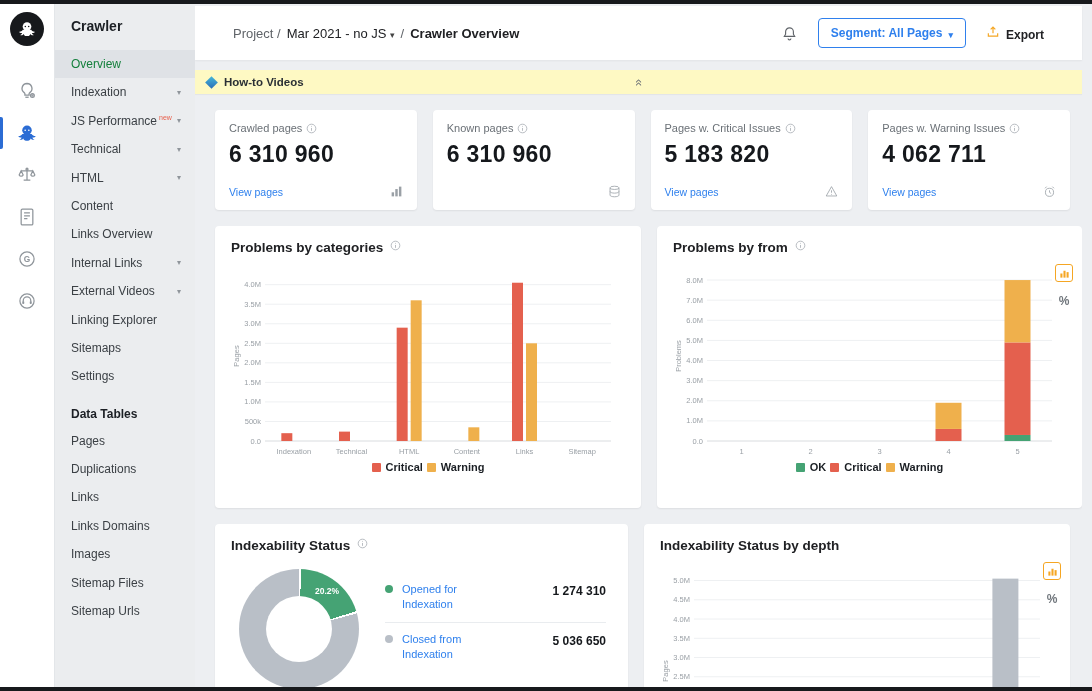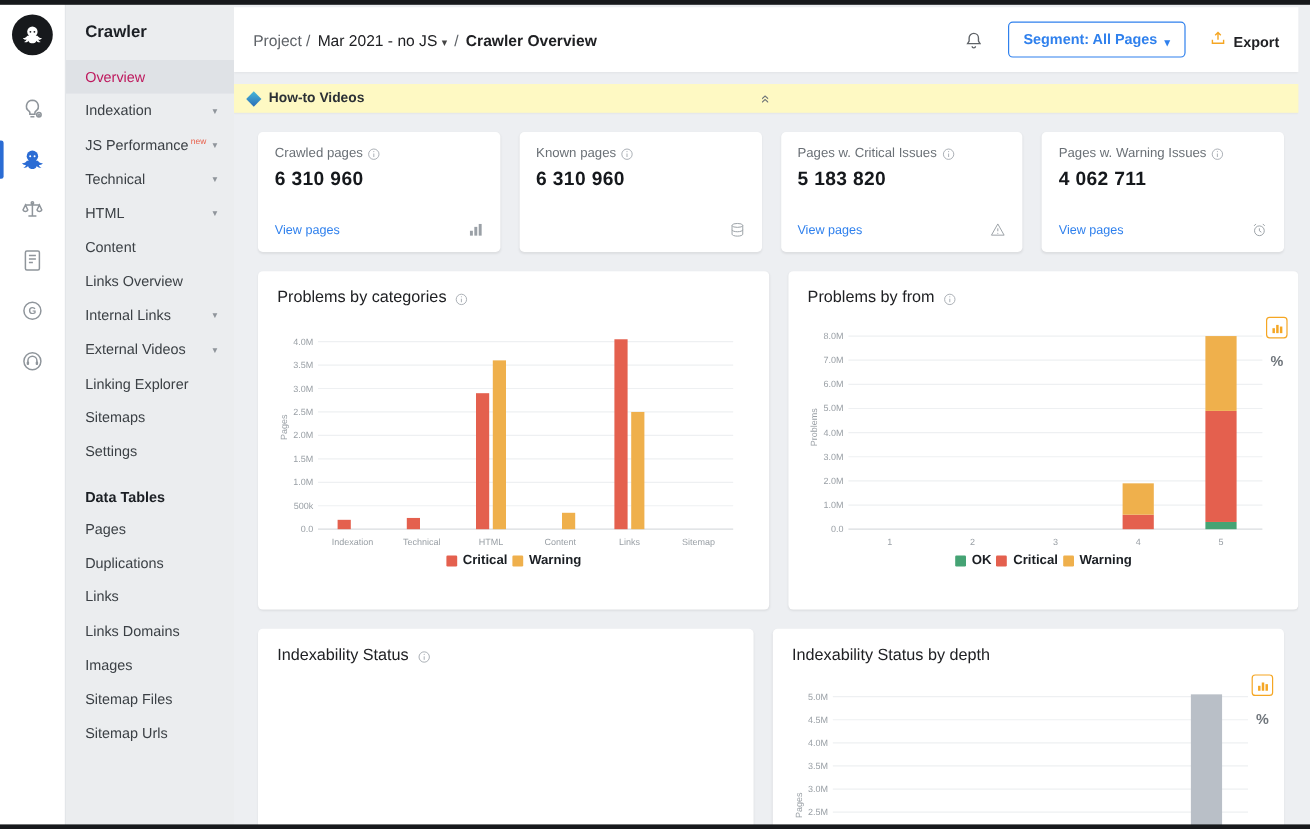--- a/index.html
+++ b/index.html
@@ -11,55 +11,55 @@
 
 .rail{width:55px;background:#fff;border-right:1px solid #e3e6e9;display:flex;flex-direction:column;align-items:center;padding-top:12px;flex-shrink:0}
 .logo{width:34px;height:34px;border-radius:50%;background:#17191c;display:flex;align-items:center;justify-content:center;margin-bottom:24px;cursor:pointer}
 .rail-ic{width:55px;height:42px;display:flex;align-items:center;justify-content:center;color:#8f959b;position:relative;cursor:pointer}
 .rail-ic.active{color:#2b6cd4}
 .rail-ic.active::before{content:"";position:absolute;left:0;top:5px;bottom:5px;width:3px;background:#2b6cd4;border-radius:0 2px 2px 0}
 
 .sidebar{width:140px;background:#ebedef;padding-top:16px;flex-shrink:0;overflow:hidden}
 .sidebar-title{font-size:14px;font-weight:bold;color:#1b1f24;padding:2px 16px 16px}
 .side-item{font-size:12px;color:#3b4045;padding:7px 14px 7px 16px;display:flex;align-items:center;justify-content:space-between;cursor:pointer;line-height:1.2}
-.side-item.active{color:#be185d;background:#dfe2e6}
+.side-item.active{color:#15803d;background:#dfe2e6}
 .chev{color:#8f959b;font-size:8px}
 .badge-new{color:#e8604c;font-size:7px;margin-left:2px}
 .side-section{font-size:12px;font-weight:bold;color:#1b1f24;padding:16px 16px 6px}
 
 .main{flex:1;display:flex;flex-direction:column;padding:6px 10px 0 0;overflow:hidden}
-.topbar{height:54px;background:#fff;display:flex;align-items:center;padding:0 16px;box-shadow:0 1px 2px rgba(0,0,0,.05)}
+.topbar{height:54px;background:#fff;display:flex;align-items:center;padding:0 38px;box-shadow:0 1px 2px rgba(0,0,0,.05)}
 .crumbs{font-size:13px;color:#5f6368;display:flex;gap:6px;align-items:center}
 .crumb-ds{color:#202124;cursor:pointer}
 .crumb-ds .car{font-size:9px;color:#444}
 .crumb-page{color:#202124;font-weight:bold}
 .top-actions{margin-left:auto;display:flex;align-items:center;gap:20px}
 .bell{cursor:pointer;display:flex}
 .segment-btn{border:1px solid #2f80ed;color:#2f80ed;font-size:12px;font-weight:bold;padding:7px 12px;border-radius:4px;background:#fff;cursor:pointer;display:flex;gap:6px;align-items:flex-end}
 .segment-btn .car{font-size:9px}
 .export{display:flex;gap:6px;font-size:12px;color:#202124;font-weight:bold;align-items:flex-end;cursor:pointer}
 
 .howto{height:24px;background:#fef9c3;margin-top:10px;display:flex;align-items:center;padding:0 12px;position:relative;box-shadow:0 1px 1px rgba(0,0,0,.04)}
 .diamond{width:9px;height:9px;transform:rotate(45deg);background:linear-gradient(135deg,#45b8d8,#2b6cb8);margin-right:8px;flex-shrink:0}
 .howto-label{font-size:11.5px;color:#2b3035;font-weight:bold}
 .collapse{position:absolute;left:50%;transform:translateX(-50%) rotate(90deg);color:#6a7076;font-size:13px;cursor:pointer;line-height:1}
 
 .content{padding:16px 12px 0 20px;flex:1;overflow:hidden}
 .stats-row{display:flex;gap:16px}
 .stat-card{flex:1;background:#fff;border-radius:4px;box-shadow:0 1px 2px rgba(0,0,0,.07);padding:12px 14px;height:100px;display:flex;flex-direction:column}
 .stat-title{font-size:11px;color:#6a7076;display:flex;gap:4px;align-items:center}
-.stat-value{font-size:16px;font-weight:bold;color:#15181c;margin-top:7px;letter-spacing:.3px}
+.stat-value{font-size:23px;font-weight:bold;color:#15181c;margin-top:7px;letter-spacing:.3px}
 .stat-foot{margin-top:auto;display:flex;align-items:flex-end;justify-content:space-between}
 .view-link{color:#2f80ed;font-size:10.5px;font-weight:normal;text-decoration:none;cursor:pointer}
 .stat-ic{display:flex;cursor:pointer}
 .charts-row{display:flex;gap:16px;margin-top:16px}
 .chart-card{flex:1;background:#fff;border-radius:4px;box-shadow:0 1px 2px rgba(0,0,0,.07);padding:14px 16px;position:relative}
 .charts-row .chart-card{height:282px}
 .bottom-row .chart-card{height:320px}
-.chart-title{font-size:13.5px;font-weight:normal;color:#202124;display:flex;gap:7px;align-items:flex-end}
+.chart-title{font-size:13.5px;font-weight:bold;color:#202124;display:flex;gap:7px;align-items:flex-start}
 .plot{width:100%;height:196px;margin-top:8px}
 .plot-d{width:100%;height:230px;margin-top:8px}
 .legend{display:flex;justify-content:center;gap:4px;margin-top:2px;font-size:11px;font-weight:bold;color:#1b1f24}
 .leg-item{display:flex;align-items:center;gap:5px}
 .leg-sq{width:9px;height:9px;display:inline-block;border-radius:1px}
 .chart-tools{position:absolute;right:9px;top:38px;display:flex;flex-direction:column;gap:12px;align-items:center}
 .tool-chart{width:18px;height:18px;border:1px solid #f5a623;border-radius:3px;display:flex;align-items:center;justify-content:center;cursor:pointer;background:#fff}
 .tool-pct{color:#70767c;font-size:12px;font-weight:bold;cursor:pointer}
 svg .tick{font-size:7.5px;fill:#9aa0a6}
 
@@ -474,20 +474,39 @@
           <div class="chart-title">
             <span>Indexability Status</span>
             <span class="info-ic">
                 <svg width="11" height="11" viewBox="0 0 14 14" fill="none" stroke="#a6abb1">
                   <circle cx="7" cy="7" r="5.5"></circle>
                   <line x1="7" y1="6.3" x2="7" y2="10"></line>
                   <circle cx="7" cy="4.2" r=".6" fill="#a6abb1" stroke="none"></circle>
                 </svg>
               </span>
           </div>
+          <div class="idx-body">
+            <div class="donut-wrap">
+              <div class="donut" style="background: conic-gradient(rgb(255, 255, 255) 0%, rgb(255, 255, 255) 0.6%, rgb(69, 163, 116) 0.6%, rgb(69, 163, 116) 20.2%, rgb(255, 255, 255) 20.2%, rgb(255, 255, 255) 20.8%, rgb(185, 191, 199) 20.8%, rgb(185, 191, 199) 100%);"></div>
+              <div class="donut-hole"></div>
+              <span class="slice-label">20.2%</span>
+            </div>
+            <div class="idx-legend">
+                <div class="idx-row">
+                  <span class="idx-dot" style="background: rgb(69, 163, 116);"></span>
+                  <a class="idx-label">Opened for Indexation</a>
+                  <span class="idx-value">1 274 310</span>
+                </div>
+                <div class="idx-row">
+                  <span class="idx-dot" style="background: rgb(185, 191, 199);"></span>
+                  <a class="idx-label">Closed from Indexation</a>
+                  <span class="idx-value">5 036 650</span>
+                </div>
+              </div>
+          </div>
         </div>
 
         <div class="chart-card">
           <div class="chart-title">
             <span>Indexability Status by depth</span>
           </div>
           <div class="chart-tools">
             <span class="tool-chart">
                 <svg width="11" height="11" viewBox="0 0 16 16" fill="#f5a623">
                   <rect x="2" y="8" width="3" height="6"></rect>

